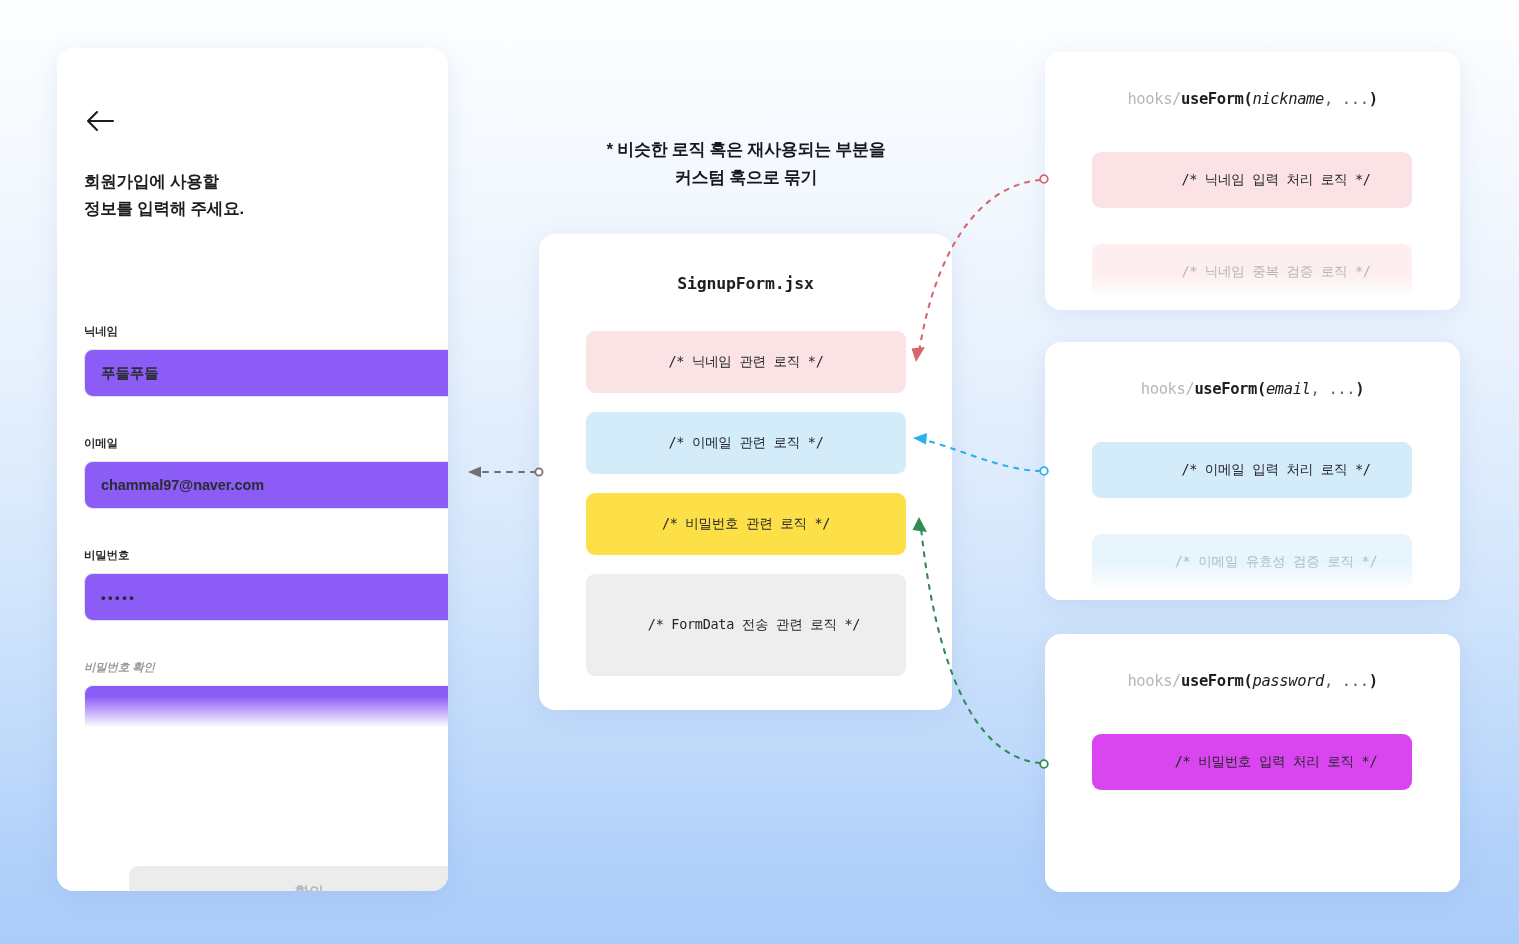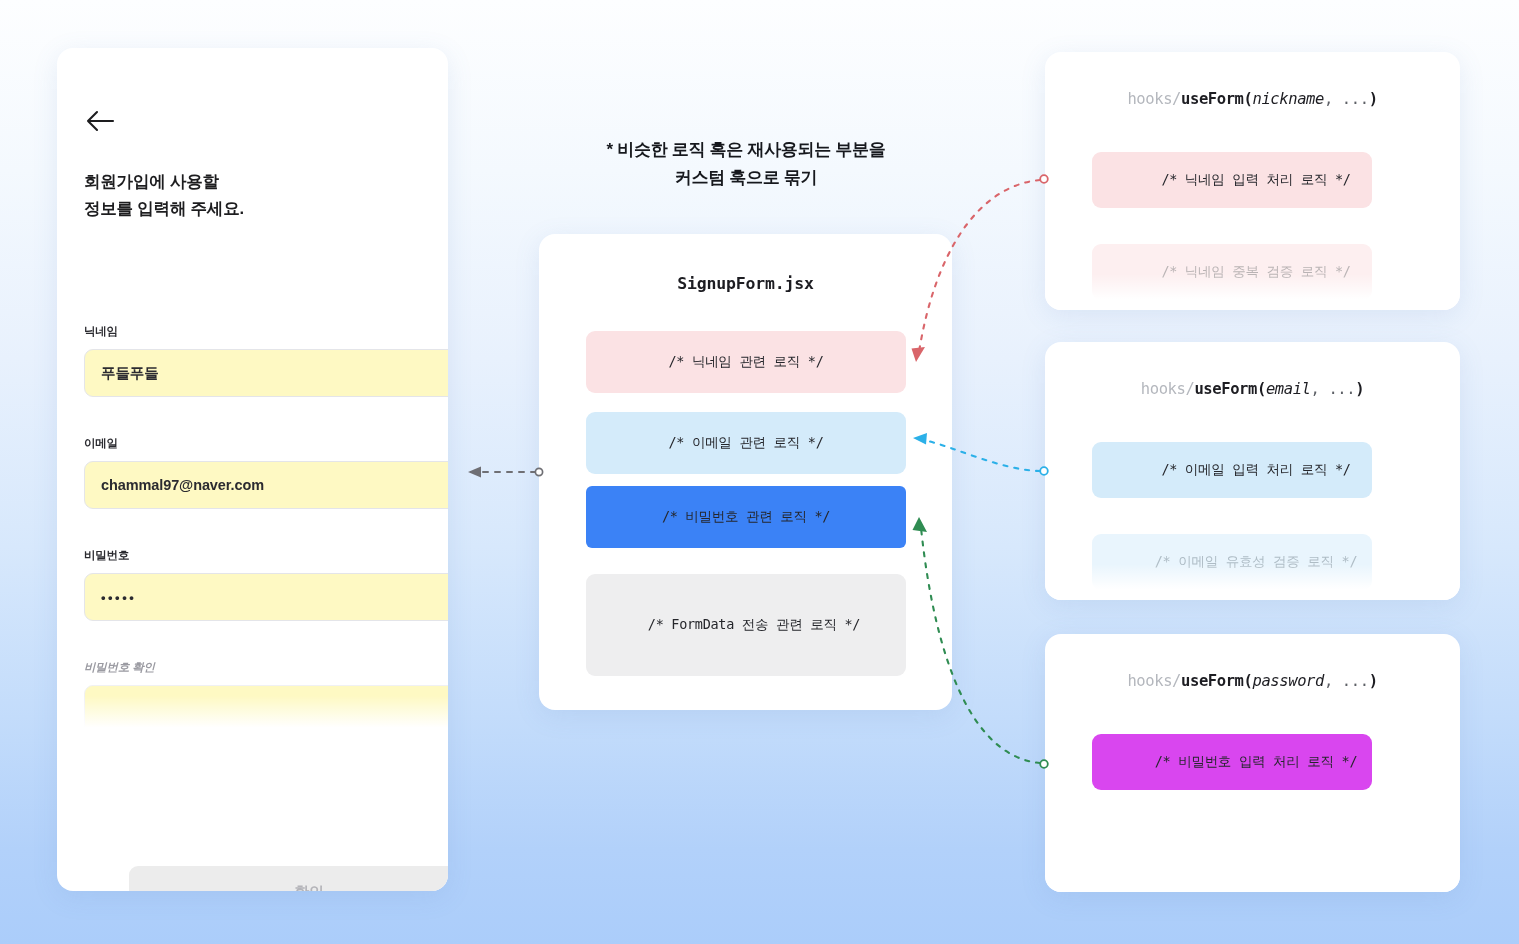--- a/index.html
+++ b/index.html
@@ -78,21 +78,21 @@
     margin-bottom: 10px;
     display: block;
   }
   .field-label.muted { color: #9b9ba2; font-style: italic; }
 
   .field-input {
     width: 391px;
     height: 48px;
     border: 1px solid #e4e5e9;
     border-radius: 9px;
-    background: #fef9c3;
+    background: #8b5cf6;
     font-family: "Liberation Sans", sans-serif;
     font-size: 14.5px;
     font-weight: 600;
     color: #2b2b30;
     padding: 0 16px;
     letter-spacing: -0.1px;
     outline: none;
   }
   .field-input.faded {
     border-color: #f0f1f4;
@@ -174,21 +174,21 @@
     align-items: center;
     justify-content: center;
     font-family: "DejaVu Sans Mono", monospace;
     font-size: 13.5px;
     color: #25262b;
     letter-spacing: -0.3px;
   }
 
   .lb-nickname { top: 97px;  height: 62px; background: #fbe2e4; }
   .lb-email    { top: 178px; height: 62px; background: #d4ebfa; }
-  .lb-password { top: 252px; height: 62px; background: #3b82f6; border-radius: 6px; }
+  .lb-password { top: 259px; height: 62px; background: #fde047; }
   .lb-formdata { top: 340px; height: 102px; background: #eeeeef; padding-left: 16px; }
 
   
   .hook-card {
     position: absolute;
     left: 1045px;
     width: 415px;
     background: #ffffff;
     border-radius: 16px;
     box-shadow: 0 6px 26px rgba(90, 130, 190, 0.13);
@@ -211,21 +211,21 @@
     white-space: nowrap;
   }
   .hook-title .dim { color: #b4b7bd; }
   .hook-title .bold { font-weight: 700; }
   .hook-title .ital { font-style: italic; }
   .hook-title .punct { color: #5d6066; }
 
   .hook-block {
     position: absolute;
     left: 47px;
-    width: 280px;
+    width: 320px;
     height: 56px;
     border-radius: 9px;
     display: flex;
     align-items: center;
     justify-content: center;
     font-family: "DejaVu Sans Mono", monospace;
     font-size: 13.5px;
     color: #25262b;
     letter-spacing: -0.3px;
     padding-left: 48px;

